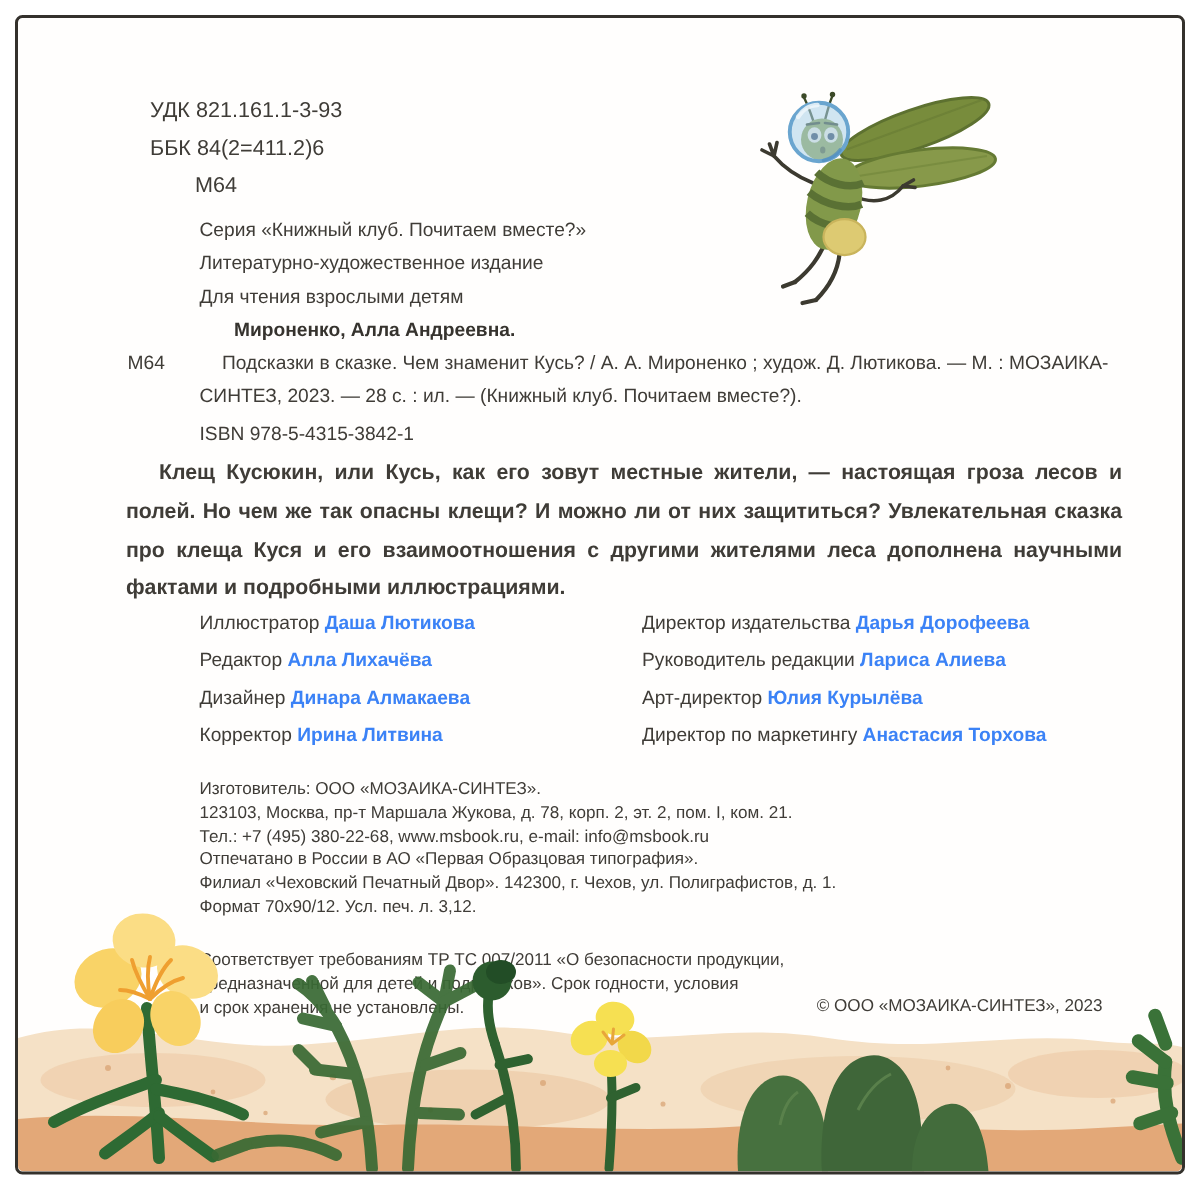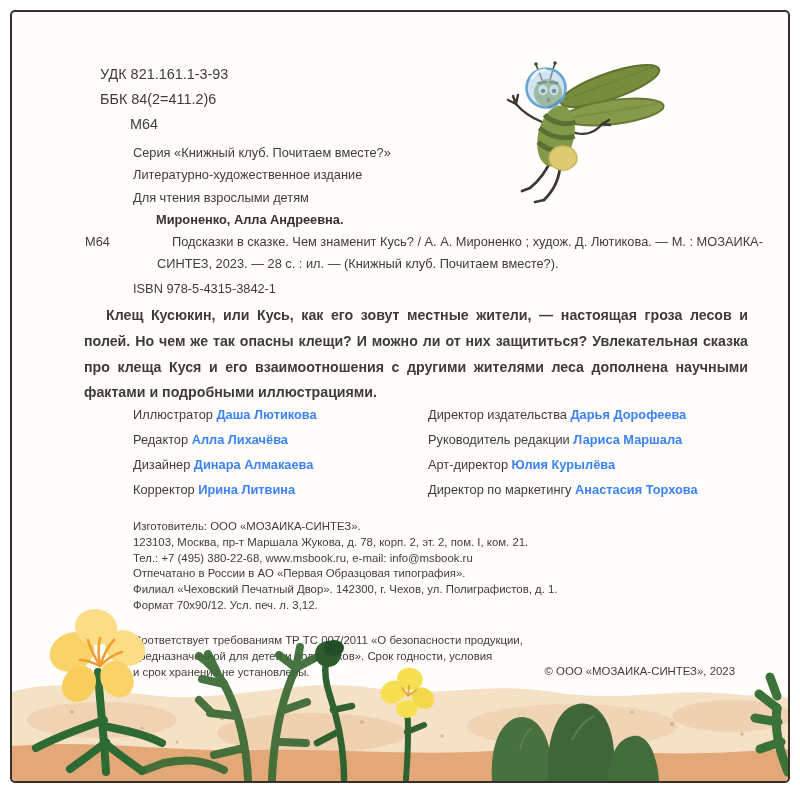--- a/index.html
+++ b/index.html
@@ -9,21 +9,21 @@
          border:2.5px solid #34312c;border-radius:5px;pointer-events:none;z-index:30;}
   .page-clip{position:absolute;left:12px;top:12px;width:776px;height:769px;
              overflow:hidden;border-radius:4px;background:#fffefd;}
   .abs{position:absolute;}
   .t14{font-size:14.4px;line-height:25px;}
   .t13{font-size:12.8px;line-height:22.3px;}
   .t15{font-size:14.2px;line-height:25.8px;}
   .t11{font-size:11.4px;line-height:15.8px;}
   b{font-weight:700;color:#3b82f6;}
   .indent30{padding-left:30px;}
-  .bib-desc{text-indent:15px;margin-left:24px;}
+  .bib-desc{text-indent:15px;}
   .annotation{text-indent:22px;text-align:justify;font-weight:bold;}
   .credit-row{height:25px;white-space:nowrap;}
   svg{display:block;}
 </style>
 </head>
 <body>
 
 <div class="page-clip">
 
   <div class="abs t14" style="left:88px;top:50px;">
@@ -46,21 +46,21 @@
   <div class="abs t15 annotation" style="left:72px;top:291px;width:664px;">Клещ Кусюкин, или Кусь, как его зовут местные жители, — настоящая гроза лесов и полей. Но чем же так опасны клещи? И можно ли от них защититься? Увлекательная сказка про клеща Куся и его взаимоотношения с другими жителями леса дополнена научными фактами и подробными иллюстрациями.</div>
 
   <div class="abs t13" style="left:121px;top:392px;">
     <div class="credit-row"><span>Иллюстратор</span>&nbsp;<b>Даша Лютикова</b></div>
     <div class="credit-row"><span>Редактор</span>&nbsp;<b>Алла Лихачёва</b></div>
     <div class="credit-row"><span>Дизайнер</span>&nbsp;<b>Динара Алмакаева</b></div>
     <div class="credit-row"><span>Корректор</span>&nbsp;<b>Ирина Литвина</b></div>
   </div>
   <div class="abs t13" style="left:416px;top:392px;">
     <div class="credit-row"><span>Директор издательства</span>&nbsp;<b>Дарья Дорофеева</b></div>
-    <div class="credit-row"><span>Руководитель редакции</span>&nbsp;<b>Лариса Маршала</b></div>
+    <div class="credit-row"><span>Руководитель редакции</span>&nbsp;<b>Лариса Алиева</b></div>
     <div class="credit-row"><span>Арт-директор</span>&nbsp;<b>Юлия Курылёва</b></div>
     <div class="credit-row"><span>Директор по маркетингу</span>&nbsp;<b>Анастасия Торхова</b></div>
   </div>
 
   <div class="abs t11" style="left:121px;top:507px;">
     <div>Изготовитель: ООО «МОЗАИКА-СИНТЕЗ».</div>
     <div>123103, Москва, пр-т Маршала Жукова, д. 78, корп. 2, эт. 2, пом. I, ком. 21.</div>
     <div>Тел.: +7 (495) 380-22-68, www.msbook.ru, e-mail: info@msbook.ru</div>
     <div>Отпечатано в России в АО «Первая Образцовая типография».</div>
     <div>Филиал «Чеховский Печатный Двор». 142300, г. Чехов, ул. Полиграфистов, д. 1.</div>

